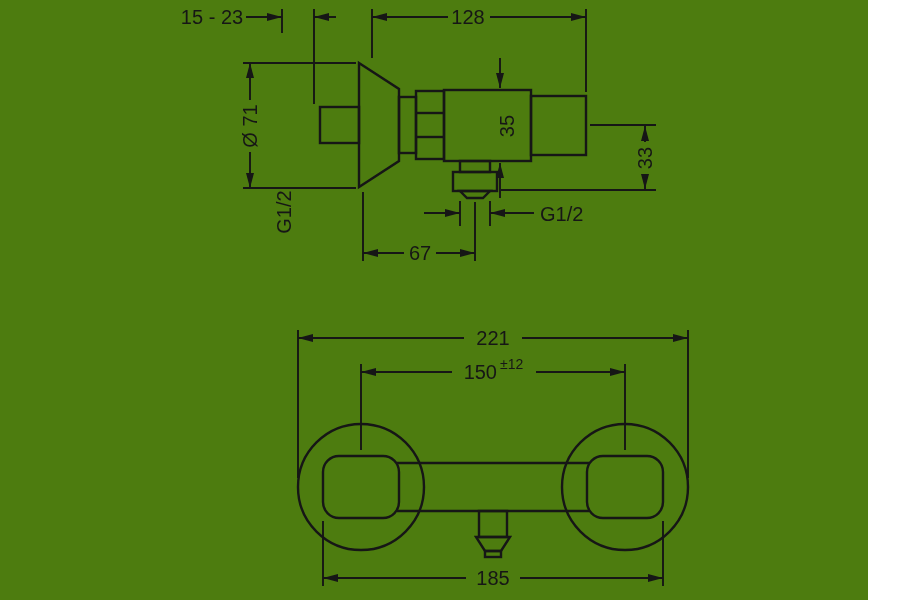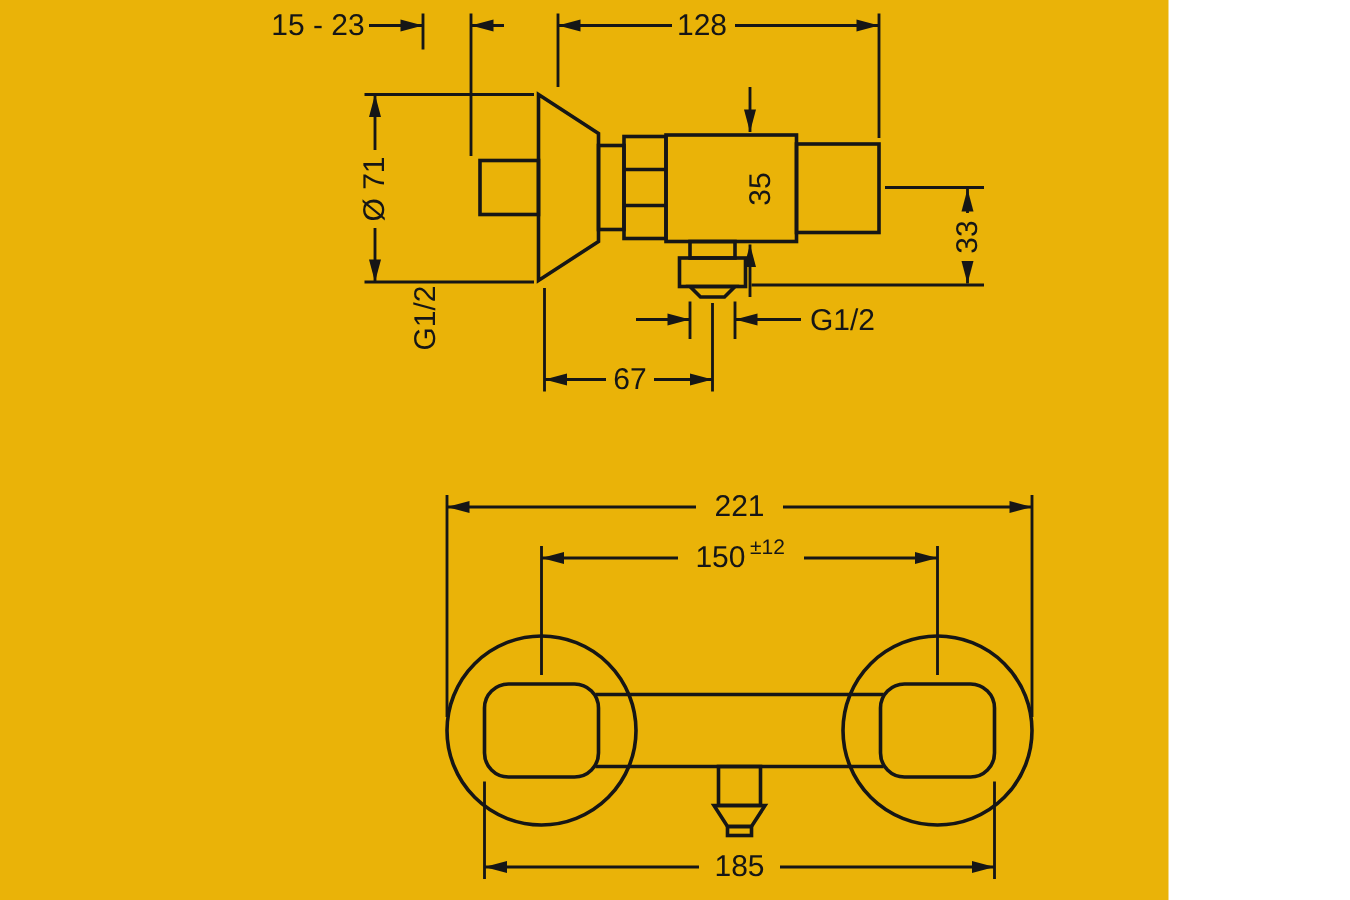--- a/index.html
+++ b/index.html
@@ -1,16 +1,16 @@
 <!DOCTYPE html>
 <html><head>
 <meta charset="utf-8">
 <style>
   html,body{margin:0;padding:0;background:#ffffff;}
-  .stage{width:779px;height:600px;background:#eab308;position:relative;overflow:hidden;}
+  .stage{width:868px;height:600px;background:#4d7c0f;position:relative;overflow:hidden;}
   svg{display:block;}
   svg text{font-family:"Liberation Sans",sans-serif;font-size:20px;fill:#161616;}
   svg text.sup{font-size:14px;}
   .part{fill:none;stroke:#161616;stroke-width:2.4;stroke-linejoin:miter;stroke-linecap:butt;}
   .dline{fill:none;stroke:#161616;stroke-width:1.9;stroke-linecap:butt;}
 </style>
 </head>
 <body>
 
 <div class="stage">

